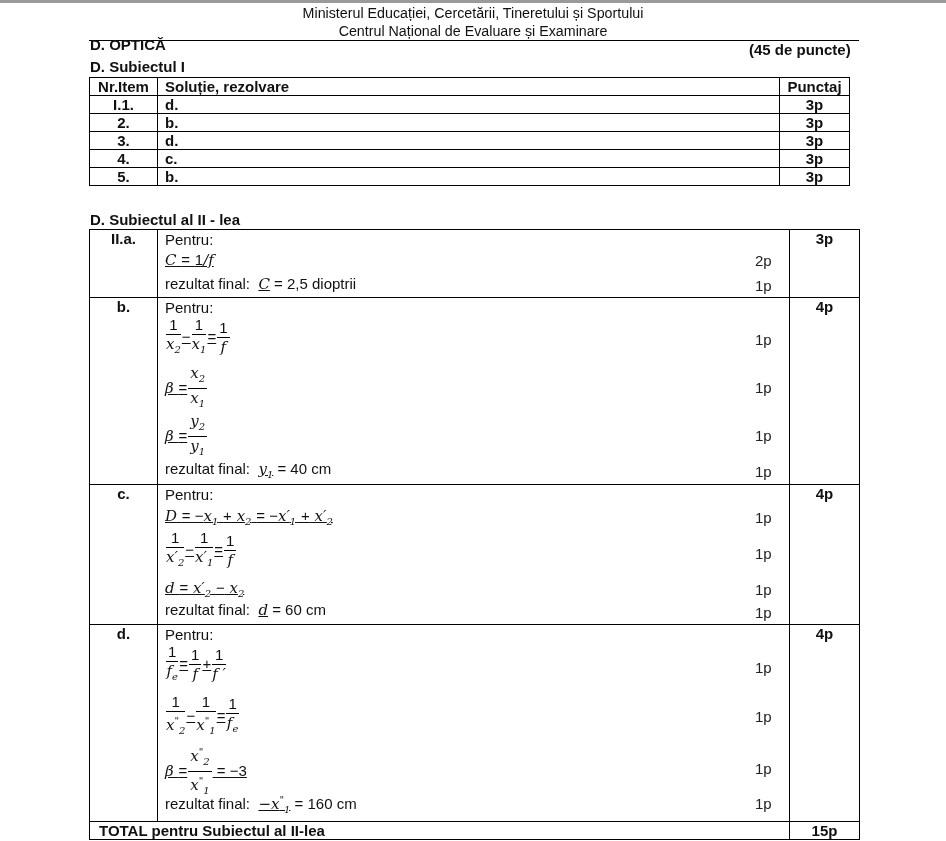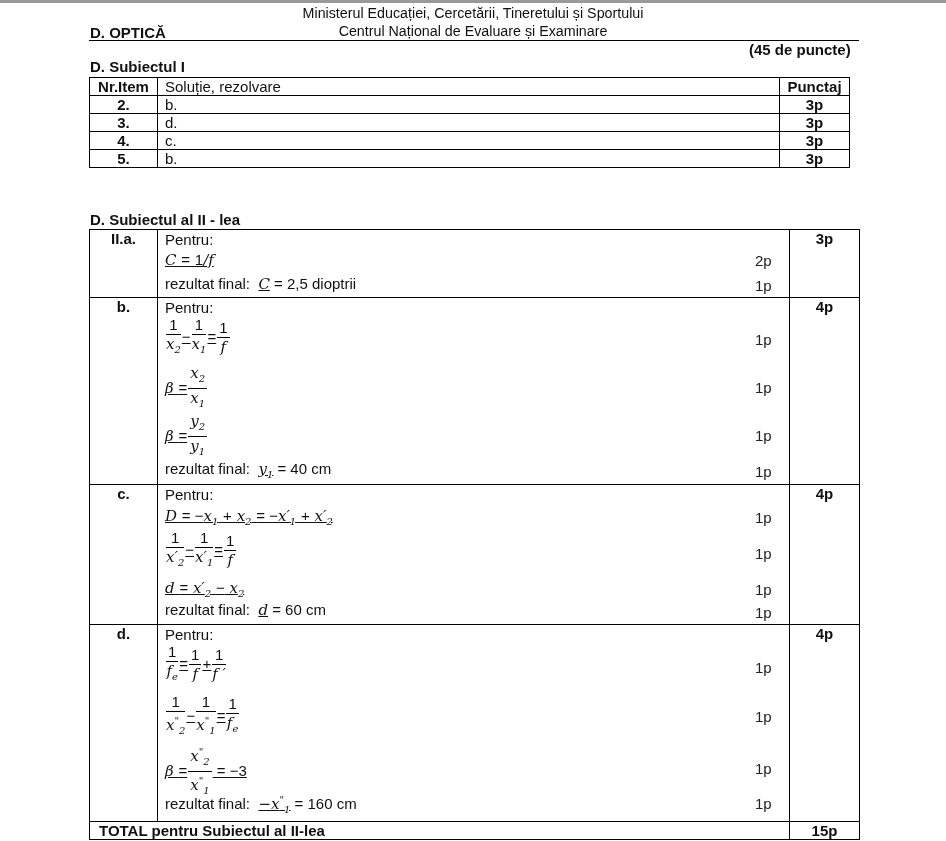--- a/index.html
+++ b/index.html
@@ -10,51 +10,56 @@
             font-family:"Liberation Sans", sans-serif; transform:scaleX(0.92); transform-origin:center; }
   .h1 { top:4px; }
   .h2 { top:22px; }
   .rule { position:absolute; left:89px; top:40px; width:770px; height:1px; background:#000; }
   .b { font-weight:bold; }
   .abs { position:absolute; font-size:15px; }
   table { border-collapse:collapse; position:absolute; font-size:15px; }
   td { border:1px solid #000; padding:0 4px; vertical-align:top; }
   .c1 { width:59px; text-align:center; font-weight:bold; }
   .c3 { width:61px; text-align:center; font-weight:bold; }
-  .ans { font-weight:normal; padding-left:7px; }
+  .ans { font-weight:bold; padding-left:7px; }
   .row18 td { height:17px; line-height:17px; }
   .cell-inner { position:relative; }
   .line { position:absolute; left:7px; white-space:nowrap; font-size:15px; }
   .pt { position:absolute; left:597px; font-size:15px; color:#222; }
   .math { font-family:"DejaVu Serif", serif; font-style:italic; font-size:15px;text-decoration:underline; }
   .mup { font-family:"Liberation Sans", sans-serif; font-style:normal; }
   .frac { display:inline-block; vertical-align:middle; text-align:center; margin:0 1px; }
   .frac .n { display:block; border-bottom:1px solid #000; padding:0 2px; line-height:18px; }
   .frac .d { display:block; line-height:18px; }
   sub { font-size:10px; }
   sup { font-size:10px; }
 </style>
 </head>
 <body>
 
 <div class="topbar"></div>
 <div class="header h1">Ministerul Educației, Cercetării, Tineretului și Sportului</div>
 <div class="header h2">Centrul Național de Evaluare și Examinare</div>
 <div class="rule"></div>
 
-<div class="abs b" style="left:90px; top:24px;">D. OPTICĂ</div>
+<div class="abs b" style="left:90px; top:36px;">D. OPTICĂ</div>
 <div class="abs b" style="left:749px; top:41px;">(45 de puncte)</div>
 <div class="abs b" style="left:90px; top:58px;">D. Subiectul I</div>
 
 <table style="left:89px; top:77px; width:761px;">
   <tbody>
       <tr class="row18">
     <td class="c1">Nr.Item</td>
     <td class="ans">Soluție, rezolvare</td>
     <td class="c3">Punctaj</td>
+  </tr>
+  <tr class="row18">
+    <td class="c1">I.1.</td>
+    <td class="ans">d.</td>
+    <td class="c3">3p</td>
   </tr>
   <tr class="row18">
     <td class="c1">2.</td>
     <td class="ans">b.</td>
     <td class="c3">3p</td>
   </tr>
   <tr class="row18">
     <td class="c1">3.</td>
     <td class="ans">d.</td>
     <td class="c3">3p</td>

